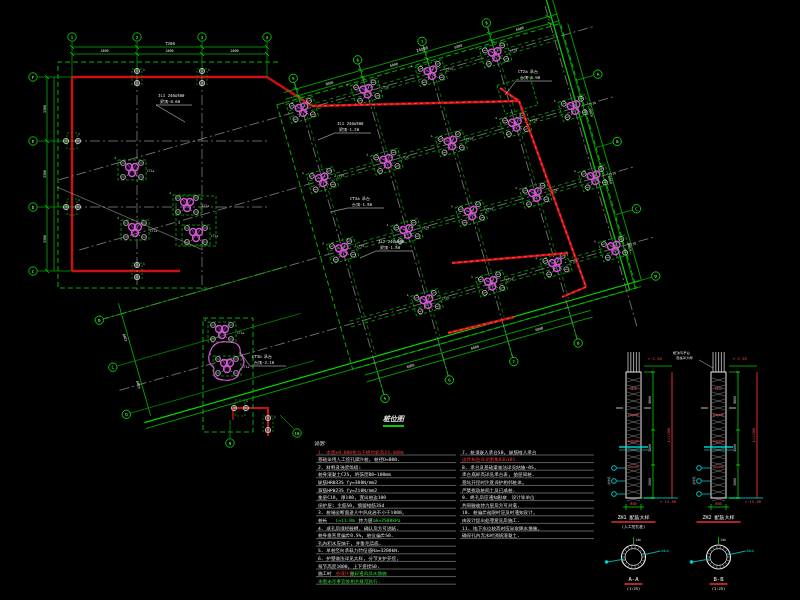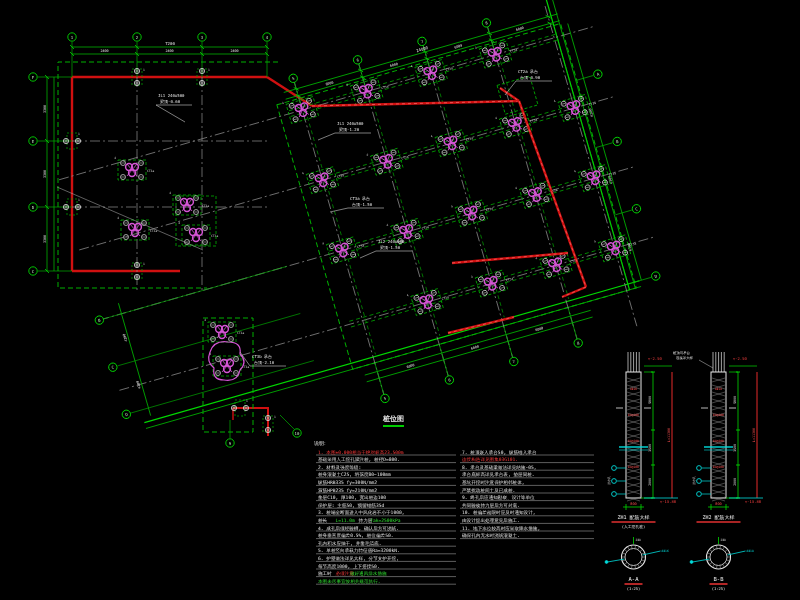--- a/index.html
+++ b/index.html
@@ -1,19 +1,19 @@
 <!DOCTYPE html>
 <html><head>
 <meta charset="utf-8">
 <style>
   html,body{margin:0;padding:0;background:#000;}
   #stage{position:relative;width:800px;height:600px;background:#000;overflow:hidden;
          font-family:"DejaVu Sans",sans-serif;}
   svg{position:absolute;left:0;top:0;}
-  .ov{position:absolute;color:#e8e8e8;}
+  .ov{position:absolute;color:#e8e8e8;font-style:italic;}
   #plan-title{left:383px;top:414px;font-size:7px;letter-spacing:0px;
               border-bottom:2px solid #00cc00;padding-bottom:1px;font-weight:bold;}
   #notes-header{left:314px;top:440px;font-size:5px;}
   text{font-family:"DejaVu Sans Mono","DejaVu Sans",monospace;}
 </style>
 </head>
 <body>
 
 <div id="stage">
   <svg id="cad" width="800" height="600" viewBox="0 0 800 600">

